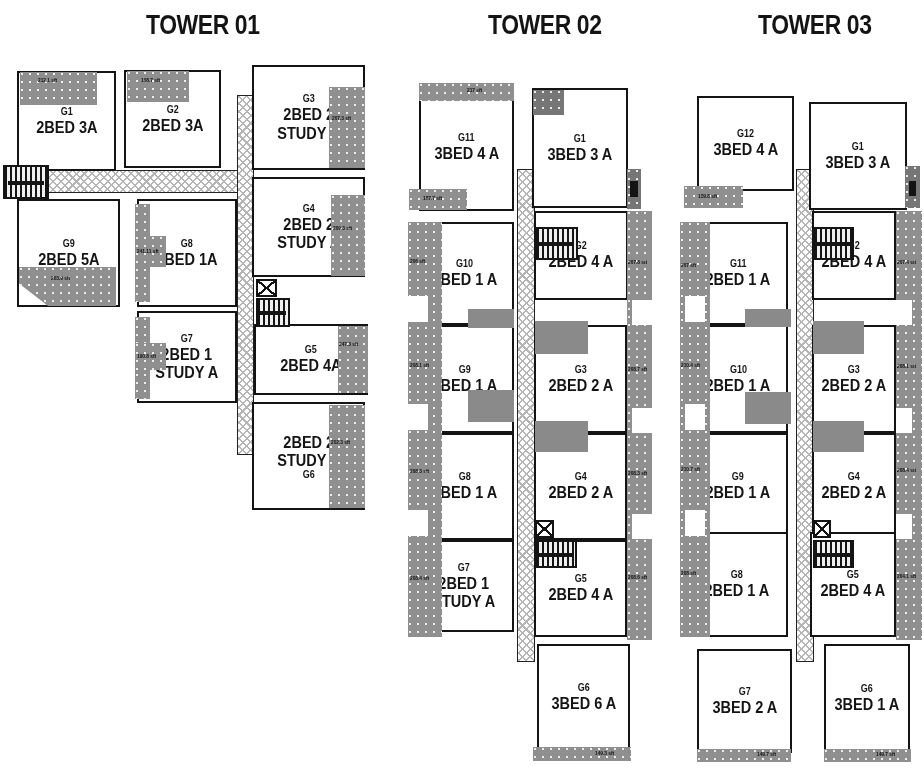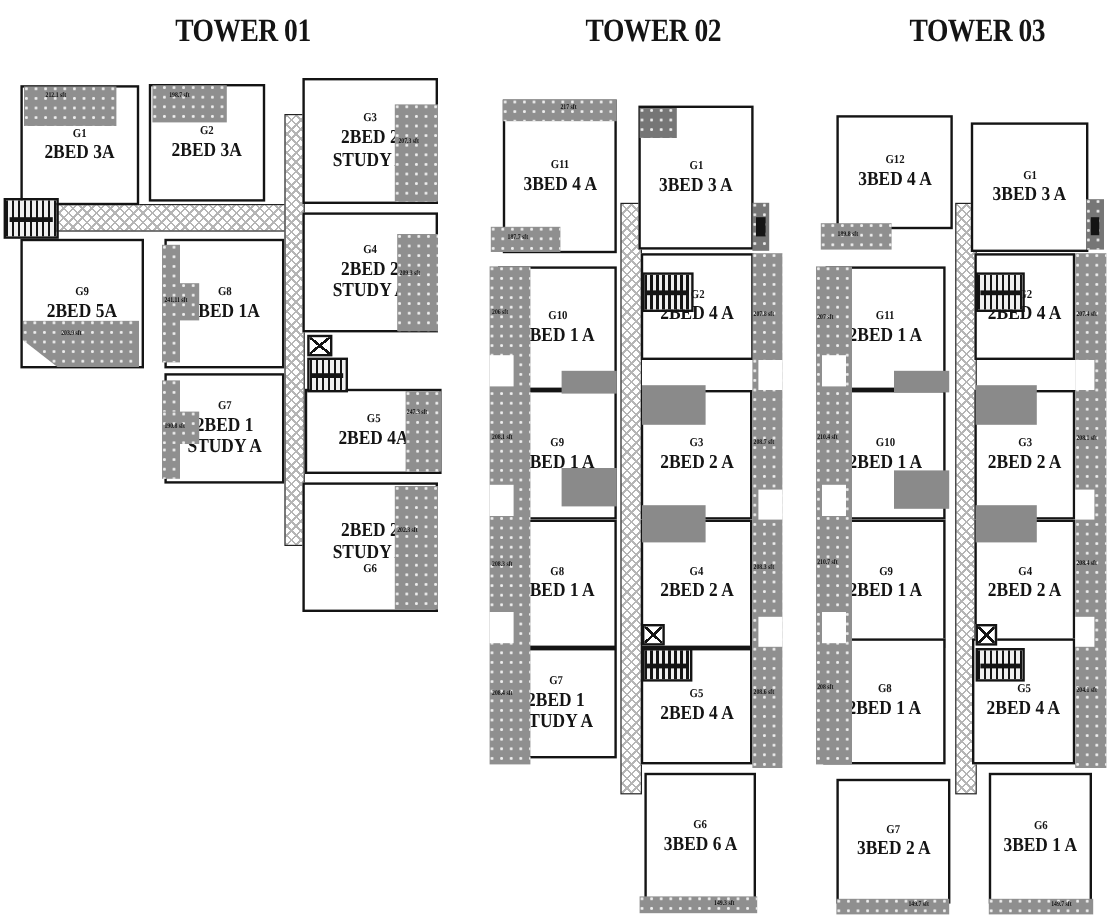--- a/index.html
+++ b/index.html
@@ -1,17 +1,17 @@
 <!DOCTYPE html>
 <html><head>
 <meta charset="utf-8">
 <style>
   html,body{margin:0;padding:0;background:#fff;}
   .canvas{position:relative;width:924px;height:768px;background:#fff;overflow:hidden;
-          font-family:Liberation Serif, serif;}
+          font-family:Liberation Sans, sans-serif;}
   .title{position:absolute;font-weight:bold;font-size:27px;color:#141414;white-space:nowrap;
          transform:scaleX(.85);transform-origin:left top;letter-spacing:-.5px;z-index:5;}
   .unit{position:absolute;background:#fff;border:2px solid #141414;box-sizing:border-box;
         display:flex;flex-direction:column;align-items:center;justify-content:center;z-index:2;}
   .unit.rev{flex-direction:column-reverse;}
   .uid{font-size:10px;font-weight:bold;color:#141414;position:relative;z-index:6;
        transform:scaleX(.9);}
   .ulabel{font-size:16.5px;font-weight:bold;color:#141414;white-space:pre-line;text-align:center;
           line-height:1.1;margin-top:1px;position:relative;z-index:6;transform:scaleX(.88);}
   .patch{position:absolute;z-index:3;background-color:#8f8f8f;

